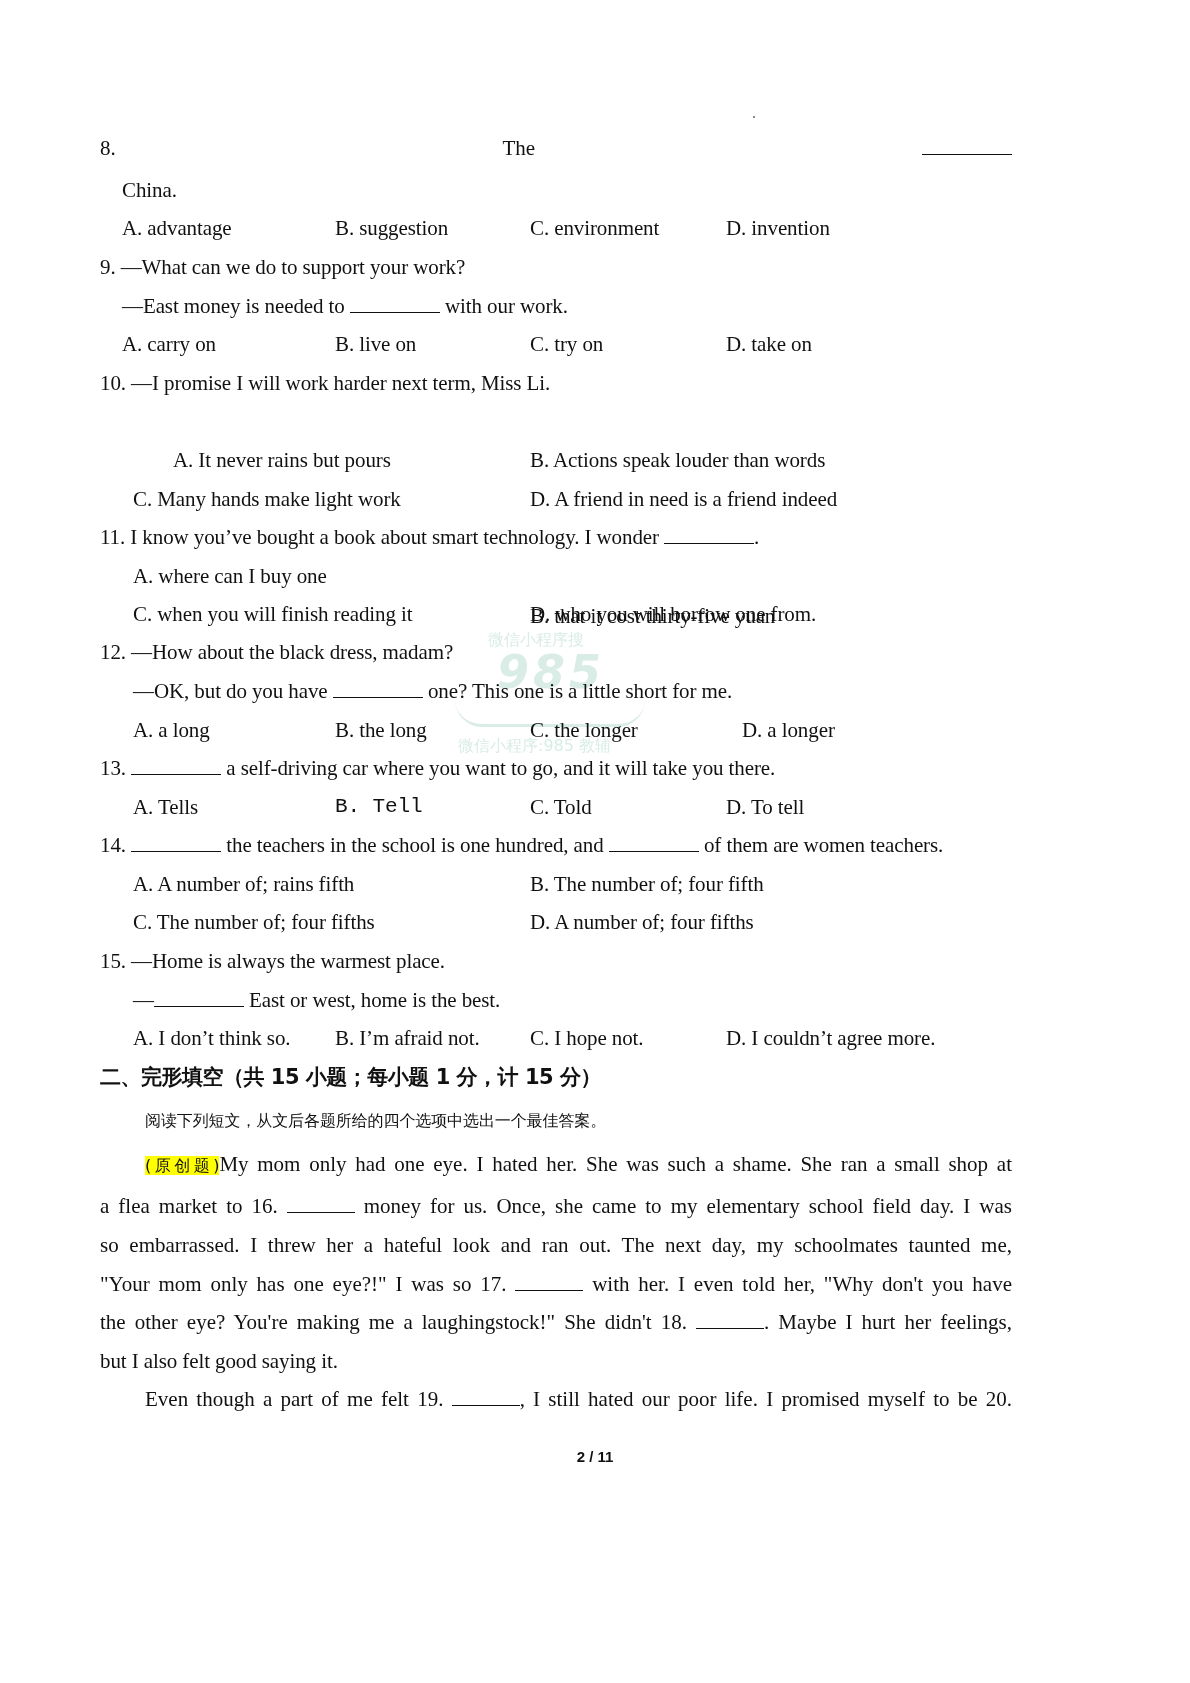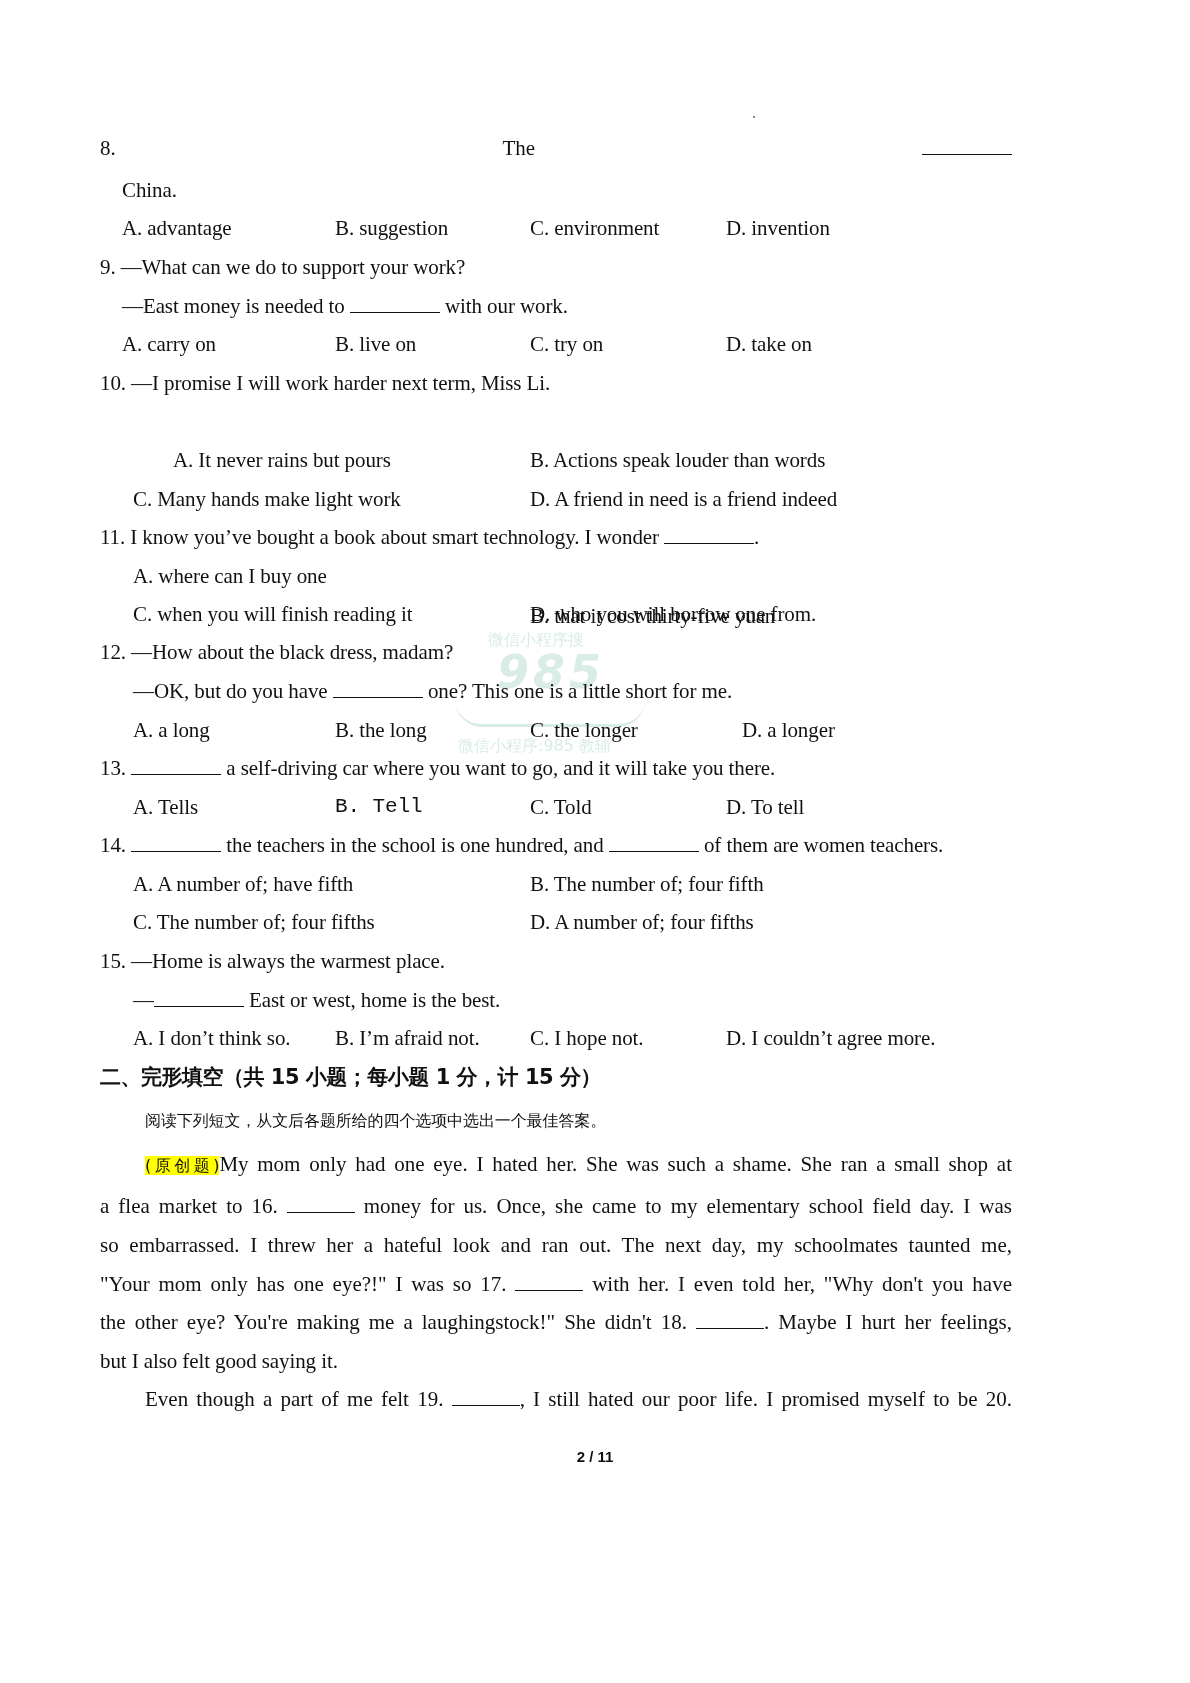--- a/index.html
+++ b/index.html
@@ -119,21 +119,21 @@
   </div>
 
   <div class="line" style="left:100px;top:831px;">
     <span>14.</span>
     <span class="blank b90"></span>
     <span>the teachers in the school is one hundred, and</span>
     <span class="blank b90"></span>
     <span>of them are women teachers.</span>
   </div>
   <div class="line" style="left:0;top:870px;width:1190px;">
-    <span class="opt" style="left:133px;">A. A number of; have fifth</span>
+    <span class="opt" style="left:133px;">A. A number of; rains fifth</span>
     <span class="opt" style="left:530px;">B. The number of; four fifth</span>
   </div>
   <div class="line" style="left:0;top:908px;width:1190px;">
     <span class="opt" style="left:133px;">C. The number of; four fifths</span>
     <span class="opt" style="left:530px;">D. A number of; four fifths</span>
   </div>
 
   <div class="line" style="left:100px;top:947px;">
     <span>15.</span>
     <span>—Home is always the warmest place.</span>

